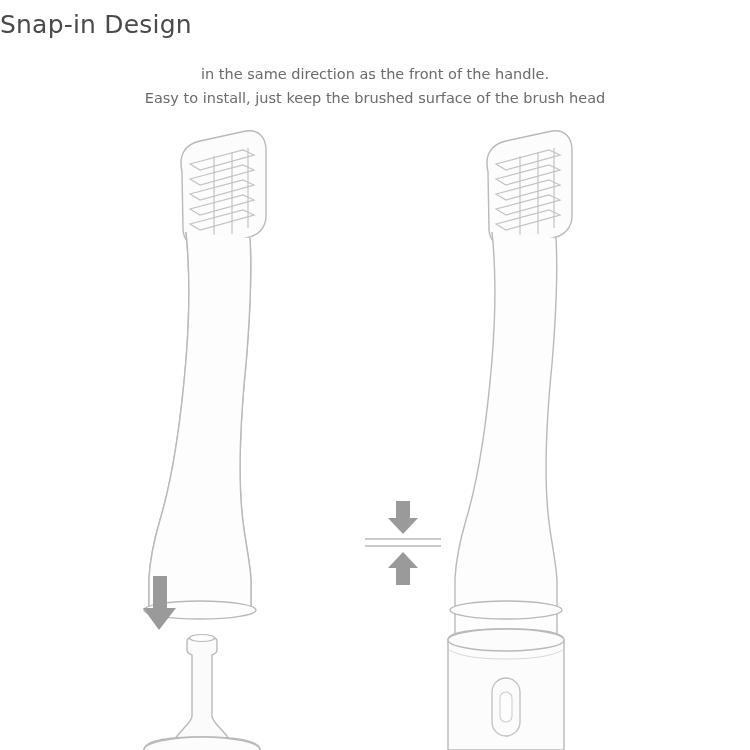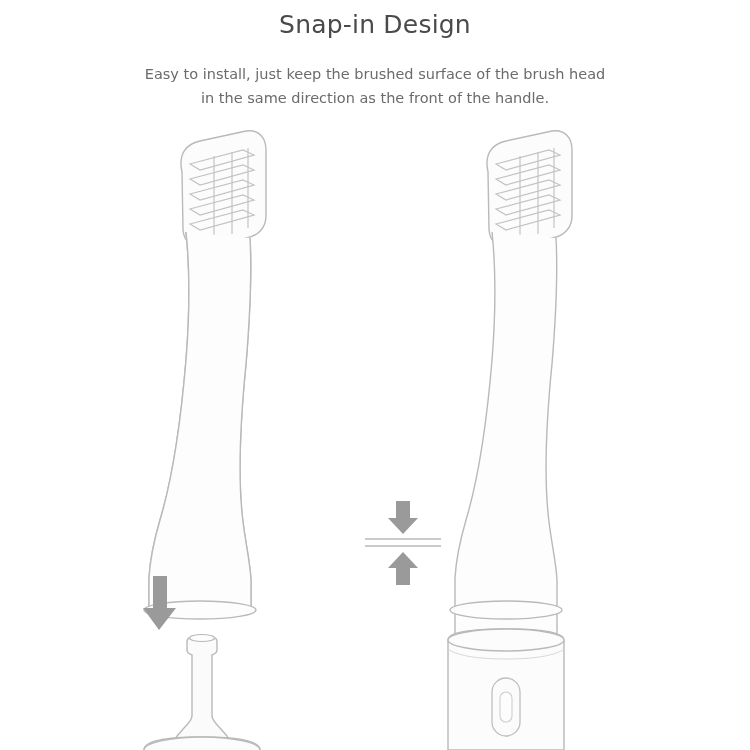--- a/index.html
+++ b/index.html
@@ -18,21 +18,21 @@
     position: relative;
     width: 750px;
     height: 750px;
     background: #ffffff;
   }
   .title {
     position: absolute;
     top: 10px;
     left: 0;
     width: 750px;
-    text-align: center;
+    text-align: left;
     font-size: 25px;
     font-weight: 400;
     color: #4a4a4a;
     letter-spacing: 0.2px;
   }
   .subtitle {
     position: absolute;
     top: 62px;
     left: 0;
     width: 750px;
@@ -54,22 +54,22 @@
   svg { display: block; }
 </style>
 </head>
 <body>
 
 <div class="page">
 
   <div class="title">Snap-in Design</div>
 
   <div class="subtitle">
+    <span class="line">in the same direction as the front of the handle.</span>
     <span class="line">Easy to install, just keep the brushed surface of the brush head</span>
-    <span class="line">in the same direction as the front of the handle.</span>
   </div>
 
   <div class="illustration">
     <svg width="750" height="630" viewBox="0 0 750 630" xmlns="http://www.w3.org/2000/svg">
 
       <defs>
         <g id="bristles-group">
 
           <g stroke="#c2c2c2" stroke-width="1" fill="none">
             <path d="M2,4 L26,0 L34,3 L10,8 Z"></path>

